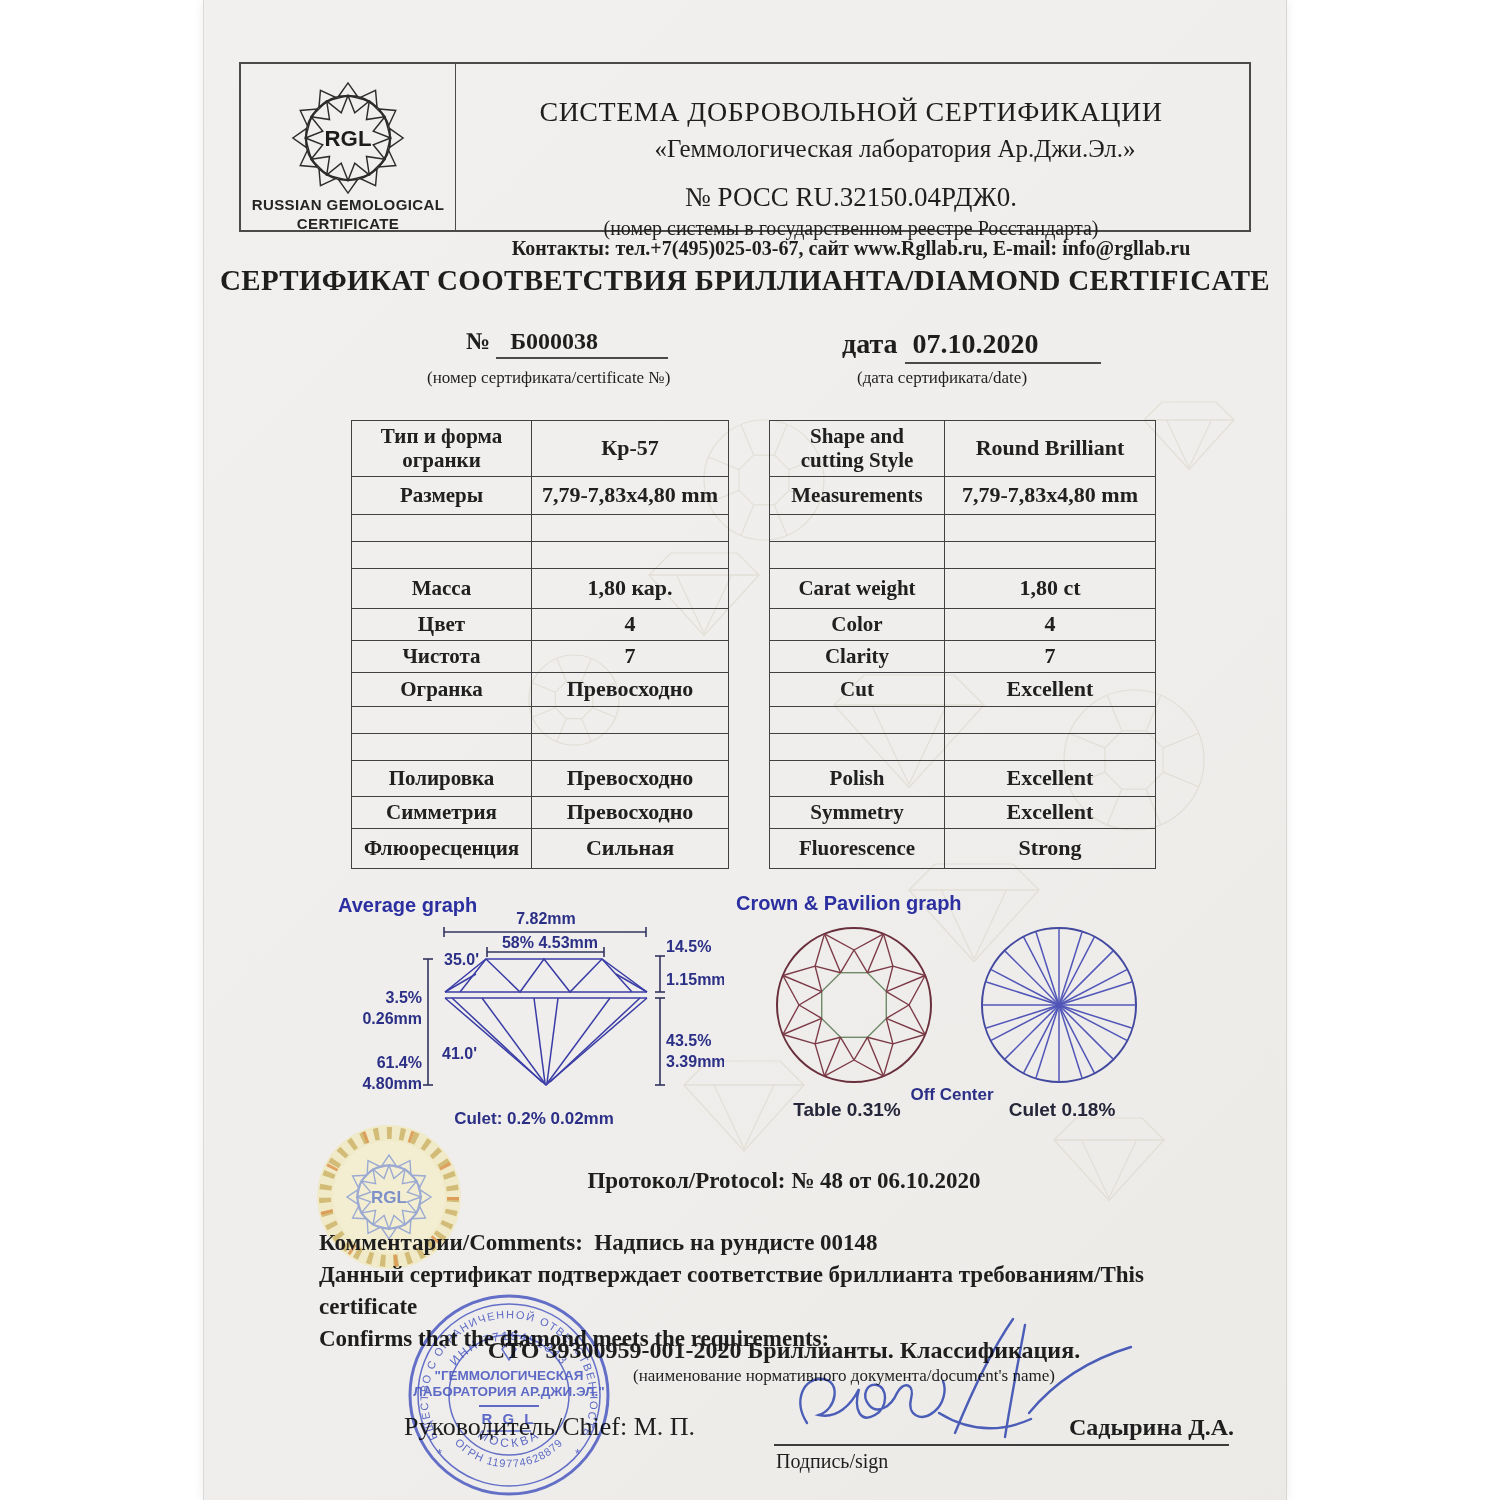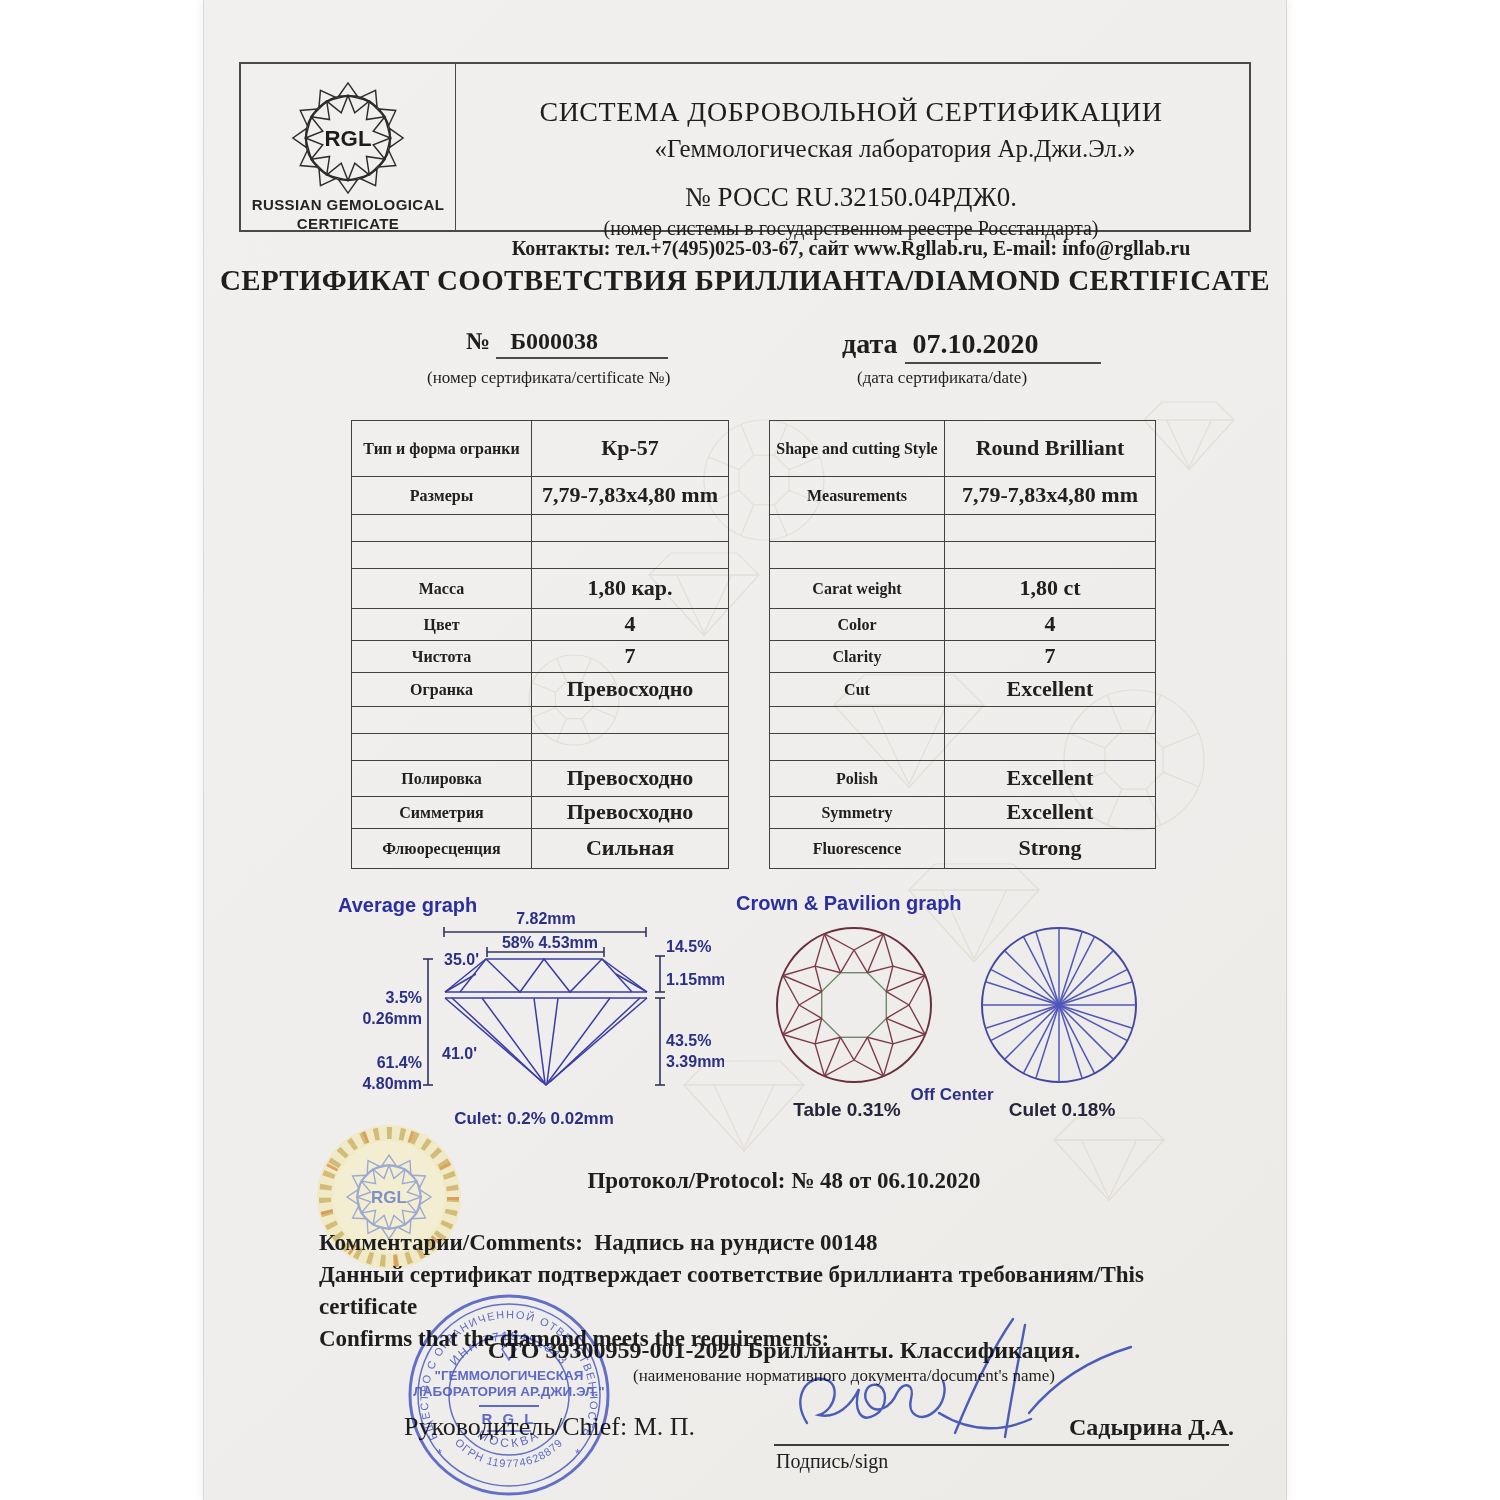--- a/index.html
+++ b/index.html
@@ -22,21 +22,21 @@
   .hnote{font-size:20px;}
   .logo-cap{font-family:"Liberation Sans",sans-serif;font-weight:bold;font-size:15px;
             letter-spacing:.4px;line-height:1.25;color:#242424;}
   
   .tbl{position:absolute;top:420px;border-collapse:collapse;table-layout:fixed;}
   #tbl-ru{left:147px;width:378px;}
   #tbl-en{left:565px;width:387px;}
   .tbl td{border:1.6px solid #414141;text-align:center;vertical-align:middle;
           font-family:"Liberation Serif",serif;font-weight:bold;color:#202020;
           padding:0 6px;line-height:1.12;}
-  .tbl td.lbl{font-size:16px;margin-top:44px;}
+  .tbl td.lbl{font-size:21px;margin-top:44px;}
   .tbl td.val{font-size:22px;}
   
   .dg-title{font-family:"Liberation Sans",sans-serif;font-weight:bold;fill:#2b2fa0;}
   .dg-lab{font-family:"Liberation Sans",sans-serif;font-weight:bold;fill:#2b2f86;}
   .dg-dark{font-family:"Liberation Sans",sans-serif;font-weight:bold;fill:#26263a;}
   .underl{display:inline-block;border-bottom:2px solid #4a4a4a;}
   .bold{font-weight:bold;}
   svg{display:block;}
 </style>
 </head>

